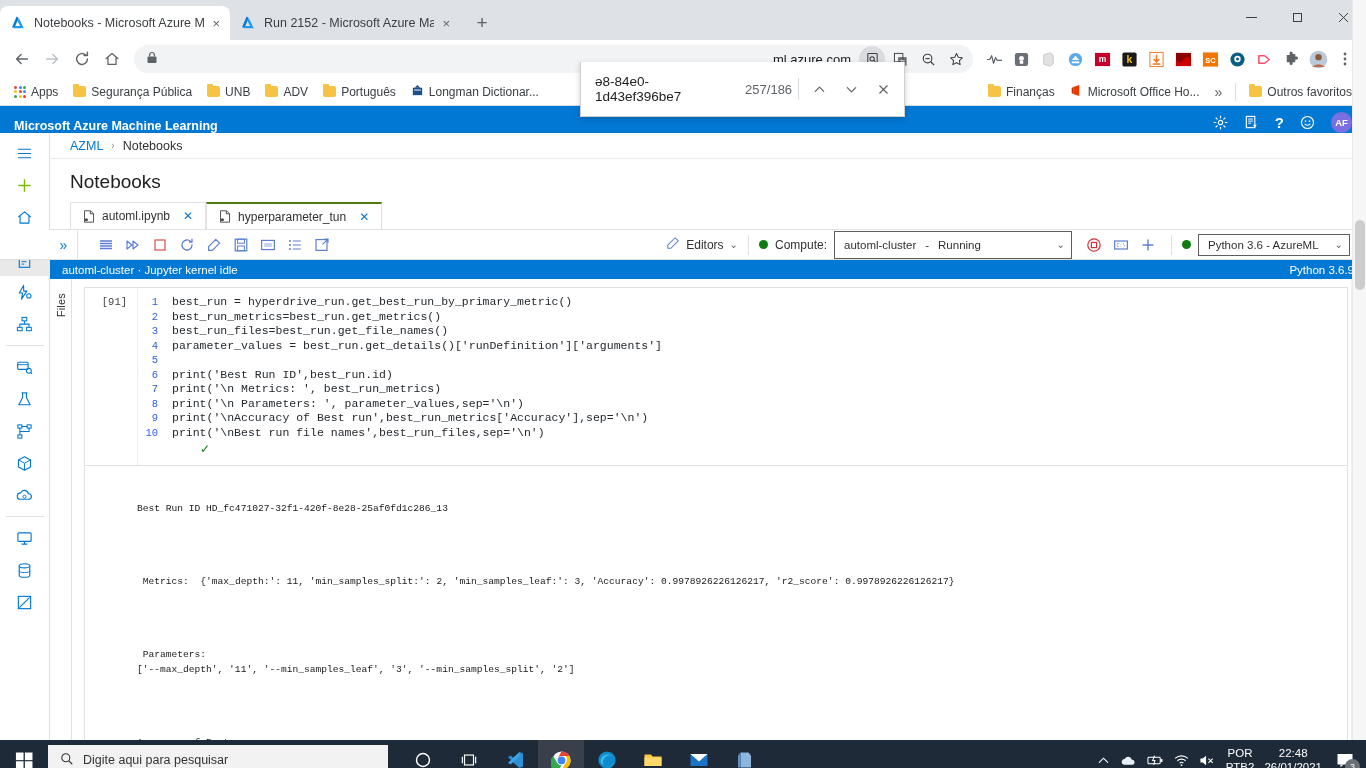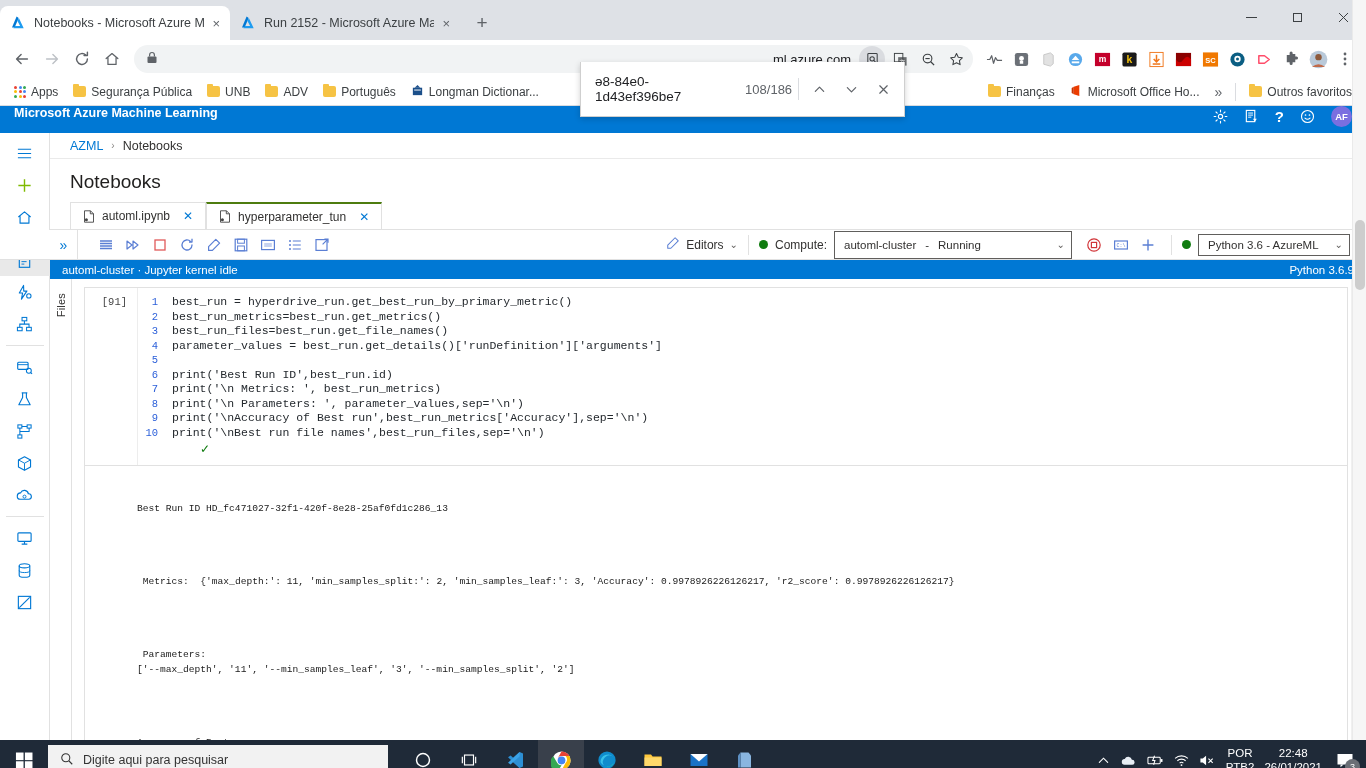--- a/index.html
+++ b/index.html
@@ -124,21 +124,21 @@
   .find-sep { width: 1px; height: 22px; background: #dadce0; margin: 0 4px; }
   .find-btn {
     width: 32px; height: 32px;
     display: flex; align-items: center; justify-content: center;
     color: #5f6368; font-size: 14px;
   }
 
   
   .aml-header {
     height: 27px; background: #0078d4;
-    display: flex; align-items: flex-start;
+    display: flex; align-items: flex-end;
     padding: 0 14px; color: #fff;
     font-size: 12.5px; font-weight: bold;
   }
   .aml-header-right {
     margin-left: auto; display: flex; align-items: center; gap: 16px;
   }
   .hdr-ico { color: #fff; display:flex; align-items:center; }
   .avatar {
     width: 21px; height: 21px; border-radius: 50%;
     background: #7a6fe0; color: #fff;
@@ -613,21 +613,21 @@
   <div class="bm" style="color:#5f6368;font-size:14px;">»</div>
   <div style="width:1px;height:18px;background:#dadce0;margin:0 4px;"></div>
   <div class="bm">
     <span class="bm-folder"></span>
     <span>Outros favoritos</span>
   </div>
 </div>
 
 <div class="findbar">
   <span class="find-text">ǝ8-84e0-1d43ef396be7</span>
-  <span class="find-count">108/186</span>
+  <span class="find-count">257/186</span>
   <span class="find-sep"></span>
   <span class="find-btn">
     <svg width="13" height="13" viewBox="0 0 14 14">
         <path d="M2.5 9 L7 4.5 L11.5 9" fill="none" stroke="#5f6368" stroke-width="1.3" stroke-linecap="round" stroke-linejoin="round"></path>
       </svg>
   </span>
   <span class="find-btn">
     <svg width="13" height="13" viewBox="0 0 14 14">
         <path d="M2.5 5 L7 9.5 L11.5 5" fill="none" stroke="#5f6368" stroke-width="1.3" stroke-linecap="round" stroke-linejoin="round"></path>
       </svg>

